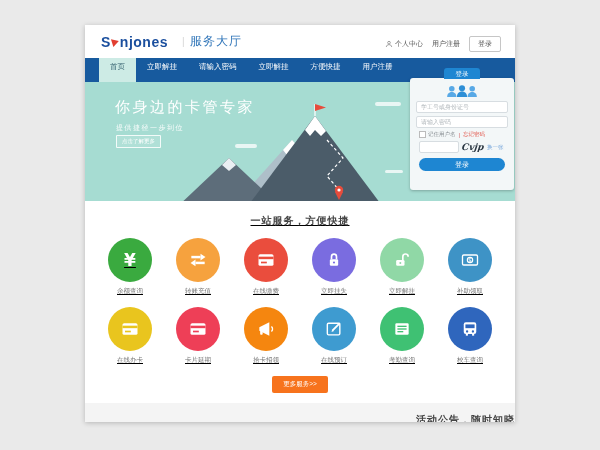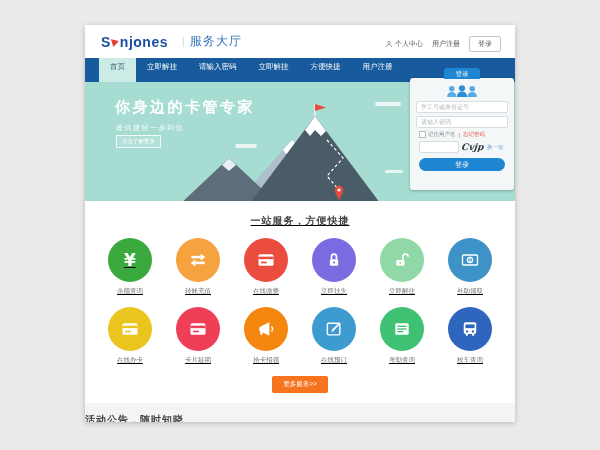--- a/index.html
+++ b/index.html
@@ -16,21 +16,21 @@
   .hdr-link{font-size:7px;color:#555;display:flex;align-items:center;gap:2px;cursor:pointer;}
   .hdr-btn{border:1px solid #c6c6c6;border-radius:2px;background:#fff;font-size:7px;color:#555;padding:2px 8px;cursor:pointer;}
 
   
   .nav{height:24px;background:#175a9e;display:flex;padding-left:14px;}
   .nav-item{color:#fff;font-size:7.5px;line-height:18px;padding:0 11px;cursor:pointer;}
   .nav-item.active{background:#cdebe5;color:#33606e;}
 
   
   .hero{height:119px;background:#a6dcd2;position:relative;}
-  .hero-title{position:absolute;left:30px;top:16px;font-size:15px;font-weight:bold;color:#fff;letter-spacing:2.5px;}
+  .hero-title{position:absolute;left:30px;top:16px;font-size:15px;font-weight:normal;color:#fff;letter-spacing:2.5px;}
   .hero-sub{position:absolute;left:31px;top:41px;font-size:7px;color:rgba(255,255,255,.95);letter-spacing:1.5px;}
   .hero-cta{position:absolute;left:31px;top:53px;font-size:5.5px;color:#fff;border:1px solid rgba(255,255,255,.85);background:rgba(255,255,255,.12);padding:2px 5px;border-radius:1px;cursor:pointer;}
   .mtn{position:absolute;left:92px;bottom:0;}
   .cloud{position:absolute;background:rgba(255,255,255,.75);border-radius:4px;}
   .c1{left:150px;top:62px;width:22px;height:4px;}
   .c2{left:290px;top:20px;width:26px;height:4px;}
   .c3{left:300px;top:88px;width:18px;height:3px;}
 
   
   .login{position:absolute;left:325px;top:53px;width:104px;height:112px;background:#f3f7f8;border-radius:3px;box-shadow:0 1px 3px rgba(0,0,0,.25);z-index:6;}
@@ -285,17 +285,17 @@
             </svg>
         </div>
         <div class="svc-lbl">校车查询</div>
       </div>
 
     </div>
     <button class="more-btn">更多服务&gt;&gt;</button>
   </div>
 
   <div class="announce">
-    <div class="sec-title" style="text-align:left">活动公告，随时知晓</div>
+    <div class="sec-title" style="text-align:right">活动公告，随时知晓</div>
 
   </div>
 
 </div>
 
 </body></html>

